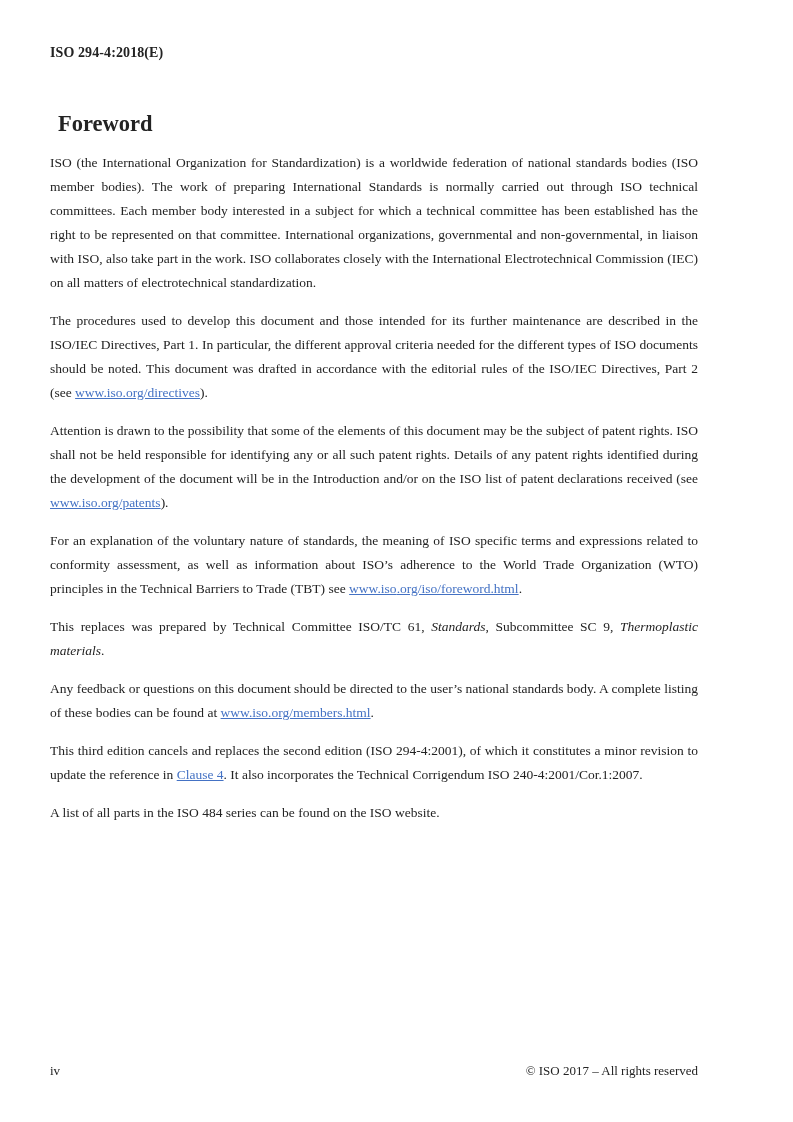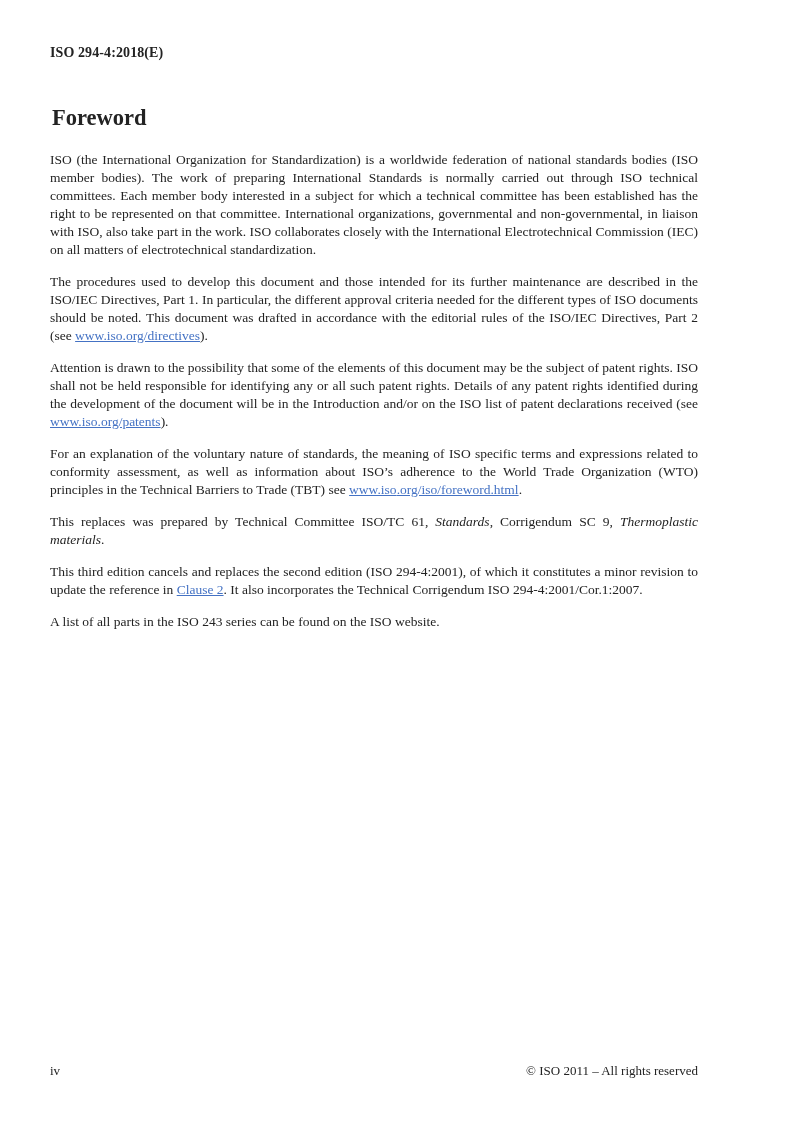--- a/index.html
+++ b/index.html
@@ -21,31 +21,31 @@
     top: 45px;
     left: 50px;
     font-size: 14px;
     font-weight: bold;
     letter-spacing: 0.1px;
   }
   .doc-title {
     position: absolute;
     top: 103px;
     left: 50px;
-    margin: 2px;
+    margin: 8px;
     font-size: 22.5px;
     font-weight: bold;
   }
   .body-text {
     position: absolute;
     top: 151px;
     left: 50px;
     width: 648px;
     font-size: 13.5px;
-    line-height: 18px;
+    line-height: 24px;
     text-align: justify;
   }
   .body-text p.para {
     margin: 0 0 14px 0;
   }
   .italic {
     font-style: italic;
   }
   a.doc-link {
     color: var(--link, #4472c4);
@@ -71,23 +71,24 @@
     <span>ISO 294-4:2018(E)</span>
   </header>
 
   <h1 class="doc-title">Foreword</h1>
 
   <main class="body-text">
       <p class="para"><span>ISO (the International Organization for Standardization) is a worldwide federation of national standards bodies (ISO member bodies). The work of preparing International Standards is normally carried out through ISO technical committees. Each member body interested in a subject for which a technical committee has been established has the right to be represented on that committee. International organizations, governmental and non-governmental, in liaison with ISO, also take part in the work. ISO collaborates closely with the International Electrotechnical Commission (IEC) on all matters of electrotechnical standardization.</span></p>
       <p class="para"><span>The procedures used to develop this document and those intended for its further maintenance are described in the ISO/IEC Directives, Part 1. In particular, the different approval criteria needed for the different types of ISO documents should be noted. This document was drafted in accordance with the editorial rules of the ISO/IEC Directives, Part 2 (see </span><a class="doc-link" href="#">www.iso.org/directives</a><span>).</span></p>
       <p class="para"><span>Attention is drawn to the possibility that some of the elements of this document may be the subject of patent rights. ISO shall not be held responsible for identifying any or all such patent rights. Details of any patent rights identified during the development of the document will be in the Introduction and/or on the ISO list of patent declarations received (see </span><a class="doc-link" href="#">www.iso.org/patents</a><span>).</span></p>
       <p class="para"><span>For an explanation of the voluntary nature of standards, the meaning of ISO specific terms and expressions related to conformity assessment, as well as information about ISO’s adherence to the World Trade Organization (WTO) principles in the Technical Barriers to Trade (TBT) see </span><a class="doc-link" href="#">www.iso</a><wbr><a class="doc-link" href="#">.org/iso/foreword.html</a><span>.</span></p>
-      <p class="para"><span>This replaces was prepared by Technical Committee ISO/TC 61, </span><span class="italic">Standards</span><span>, Corrigendum SC 9, </span><span class="italic">Thermoplastic materials</span><span>.</span></p>
-      <p class="para"><span>This third edition cancels and replaces the second edition (ISO 294-4:2001), of which it constitutes a minor revision to update the reference in </span><a class="doc-link" href="#">Clause 2</a><span>. It also incorporates the Technical Corrigendum ISO 294-4:2001/Cor.1:2007.</span></p>
-      <p class="para"><span>A list of all parts in the ISO 243 series can be found on the ISO website.</span></p>
+      <p class="para"><span>This replaces was prepared by Technical Committee ISO/TC 61, </span><span class="italic">Standards</span><span>, Subcommittee SC 9, </span><span class="italic">Thermoplastic materials</span><span>.</span></p>
+      <p class="para"><span>Any feedback or questions on this document should be directed to the user’s national standards body. A complete listing of these bodies can be found at </span><a class="doc-link" href="#">www.iso.org/members.html</a><span>.</span></p>
+      <p class="para"><span>This third edition cancels and replaces the second edition (ISO 294-4:2001), of which it constitutes a minor revision to update the reference in </span><a class="doc-link" href="#">Clause 4</a><span>. It also incorporates the Technical Corrigendum ISO 240-4:2001/Cor.1:2007.</span></p>
+      <p class="para"><span>A list of all parts in the ISO 484 series can be found on the ISO website.</span></p>
     </main>
 
   <footer class="doc-footer">
     <span>iv</span>
-    <span>© ISO 2011 – All rights reserved</span>
+    <span>© ISO 2017 – All rights reserved</span>
   </footer>
 
 </div>
 
 </body></html>

